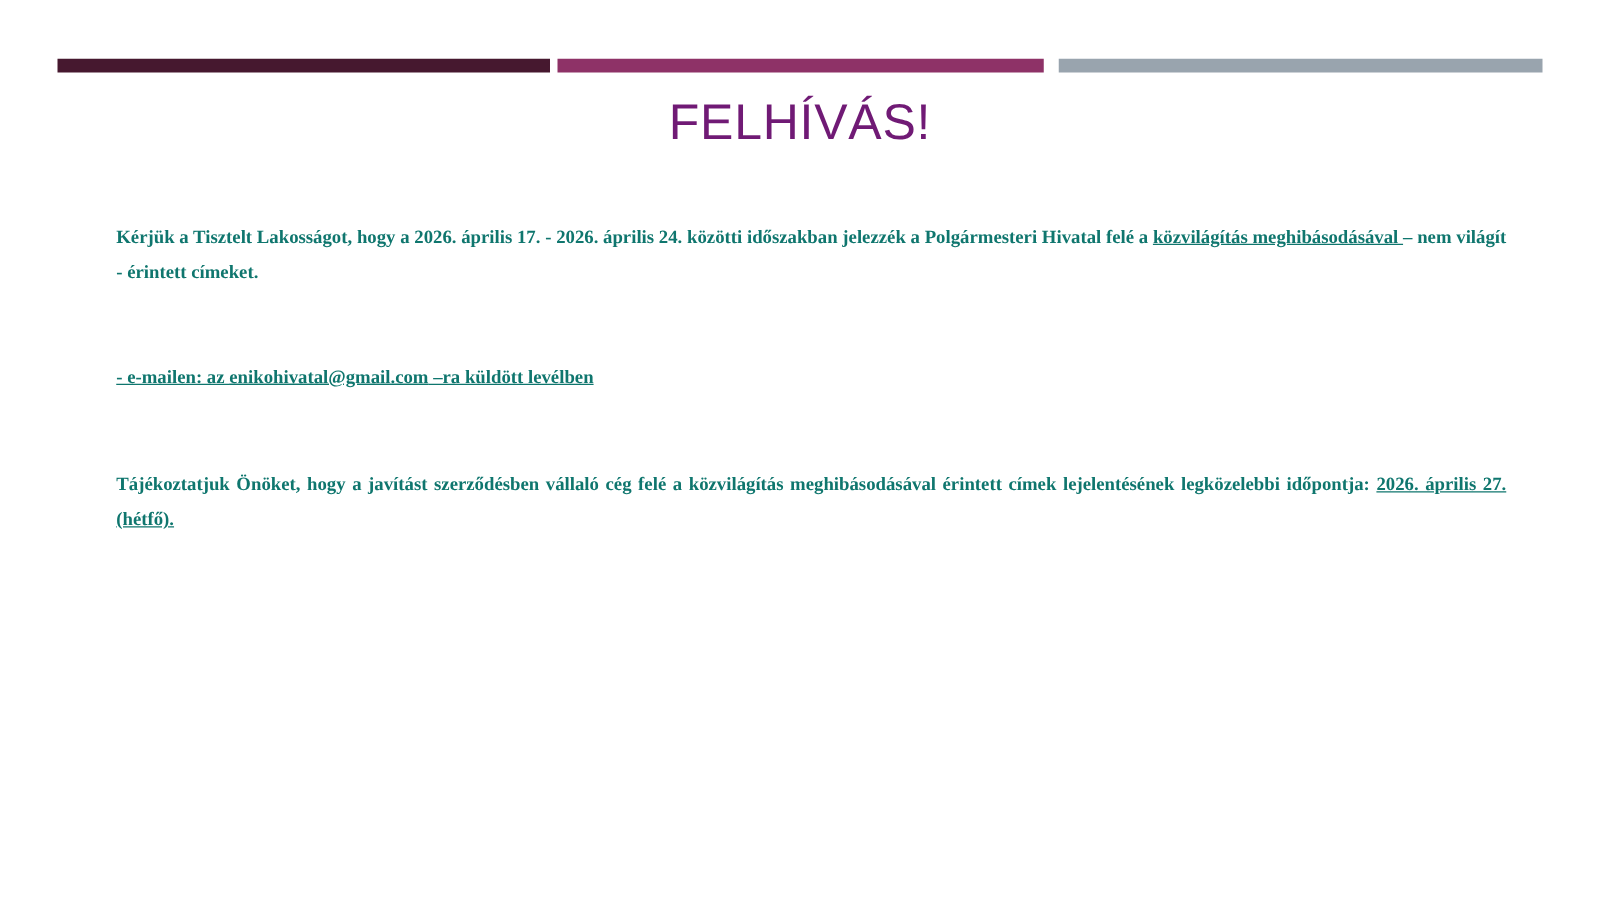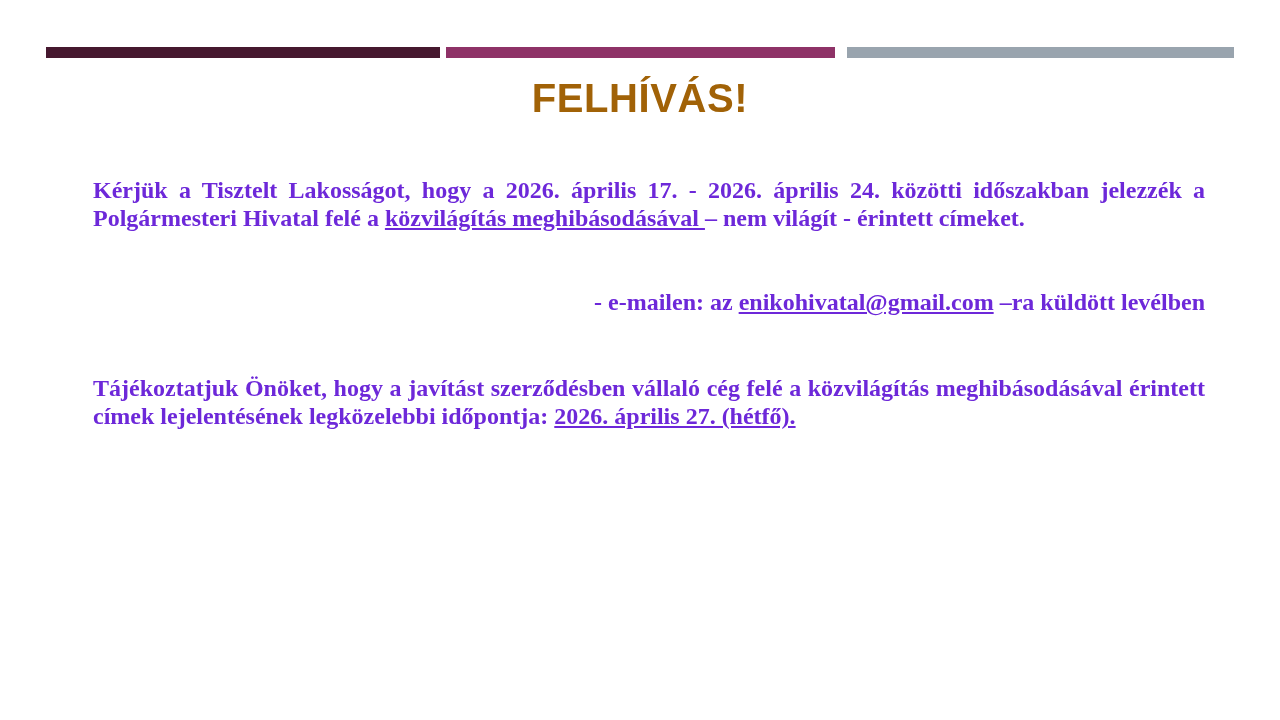--- a/index.html
+++ b/index.html
@@ -36,45 +36,46 @@
 
   
   .title {
     position: absolute;
     top: 74px;
     left: 0;
     width: 1280px;
     text-align: center;
     font-family: "Liberation Sans", "DejaVu Sans", sans-serif;
     font-size: 40px;
-    font-weight: 700;
+    font-weight: 400;
     line-height: 48px;
     letter-spacing: 0.6px;
-    color: #a16207;
+    color: #701a75;
     white-space: nowrap;
   }
 
   
   .content {
     position: absolute;
     top: 176px;
     left: 93px;
     width: 1112px;
-    font-size: 24px;
+    font-size: 15px;
     font-weight: bold;
     line-height: 28px;
-    color: #6d28d9;
+    color: #0f766e;
   }
   p.para {
     margin: 0;
     text-align: justify;
     text-justify: inter-word;
   }
   p.para.center {
-    text-align: right;
+    text-align: left;
+    text-decoration: underline;
   }
   .spacer-1 { height: 56px; }
   .spacer-2 { height: 58px; }
 
   .u { text-decoration: underline; }
   sup {
     font-size: 0.62em;
     vertical-align: super;
     line-height: 0;
   }

